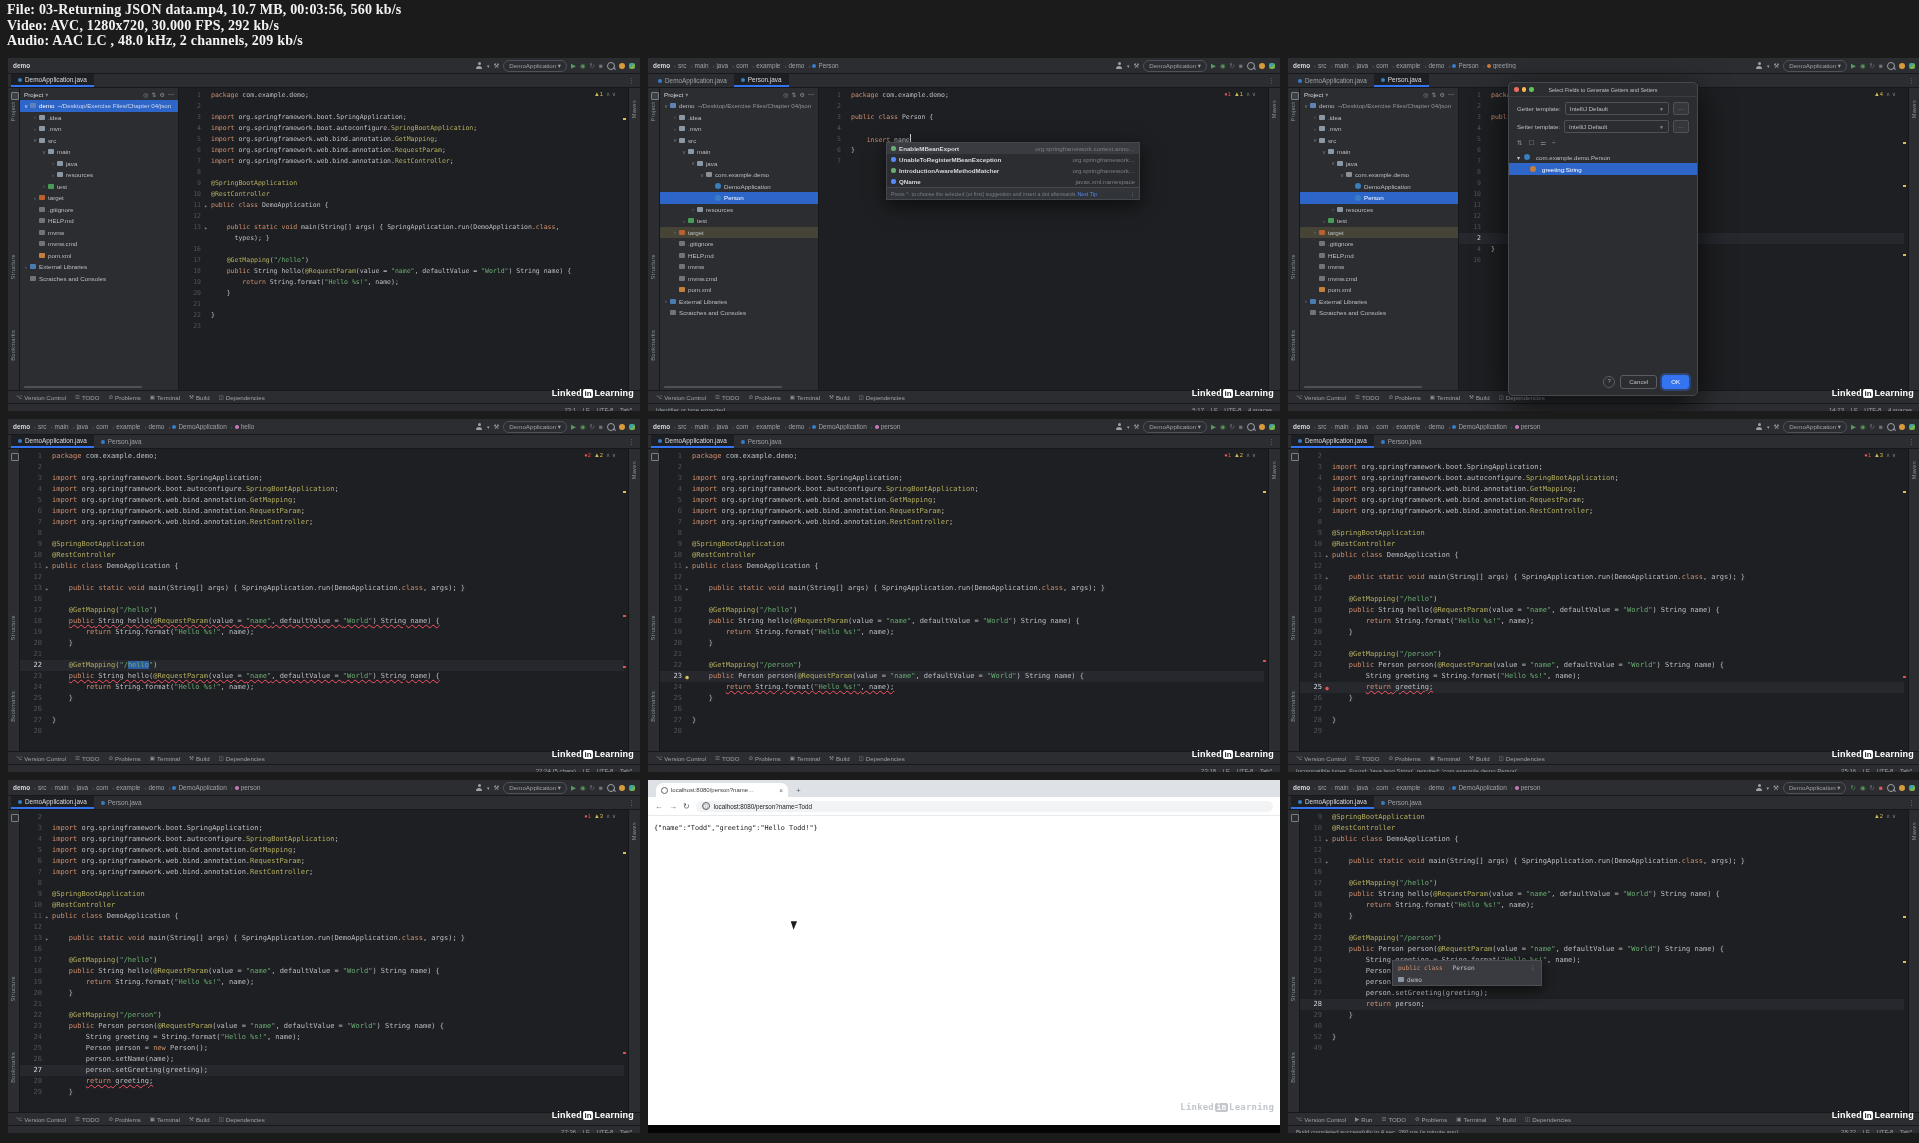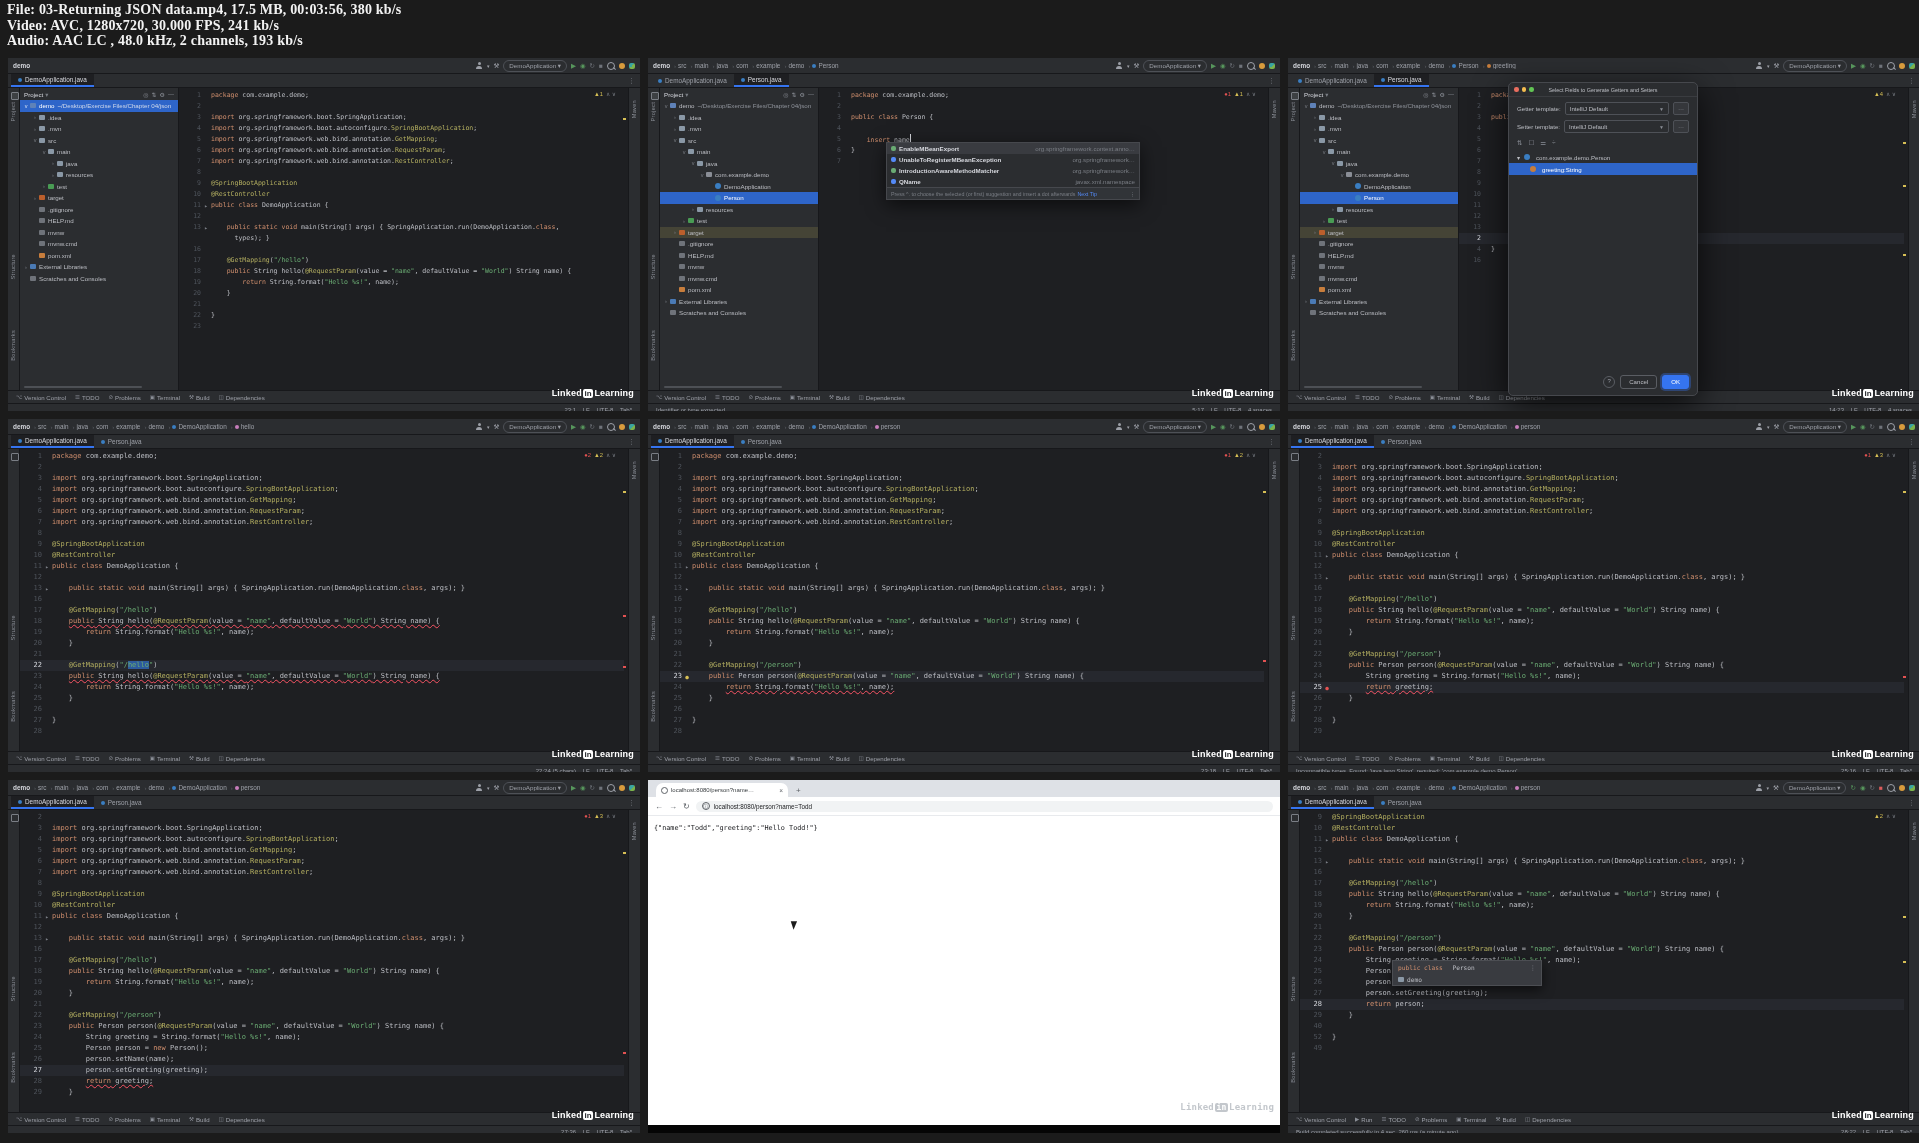--- a/index.html
+++ b/index.html
@@ -120,23 +120,23 @@
   .iinfo{width:6px;height:6px;border:1px solid #5f6368;border-radius:50%;text-align:center;line-height:6px;font-size:4.5px;color:#5f6368;flex:none;}
   .bbody{flex:1;position:relative;background:#fff;font-family:"DejaVu Sans Mono",monospace;font-size:6.8px;color:#202124;padding:8px 0 0 6px;}
   .blackbar{height:8px;background:#050505;flex:none;}
   .cursor{position:absolute;width:0;height:0;border-left:6px solid #1c1c1c;border-top:2px solid transparent;border-bottom:7px solid transparent;transform:rotate(-18deg);z-index:5;}
 </style>
 </head>
 <body>
 
 <div class="page">
   <div class="meta">
-    <div>File: 03-Returning JSON data.mp4, 17.5 MB, 00:03:56, 380 kb/s</div>
-    <div>Video: AVC, 1280x720, 30.000 FPS, 241 kb/s</div>
-    <div>Audio: AAC LC , 48.0 kHz, 2 channels, 193 kb/s</div>
+    <div>File: 03-Returning JSON data.mp4, 10.7 MB, 00:03:56, 560 kb/s</div>
+    <div>Video: AVC, 1280x720, 30.000 FPS, 292 kb/s</div>
+    <div>Audio: AAC LC , 48.0 kHz, 2 channels, 209 kb/s</div>
   </div>
   <div class="grid" id="grid">
       <div class="frame narrow">
         <div class="tbar">
           <div class="crumbs">
             <span class="crumb b">
               <span>demo</span>
             </span>
           </div>
           <div class="tbr">

